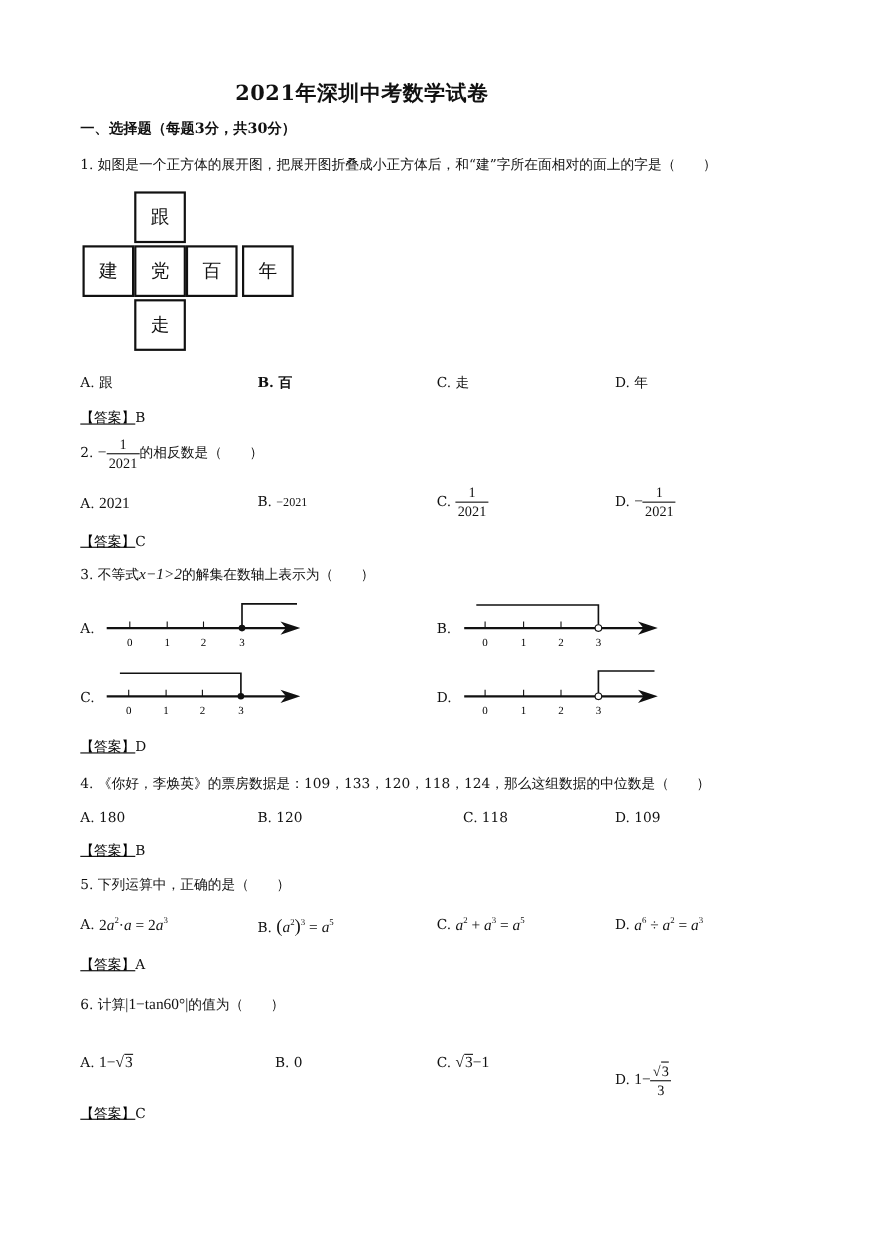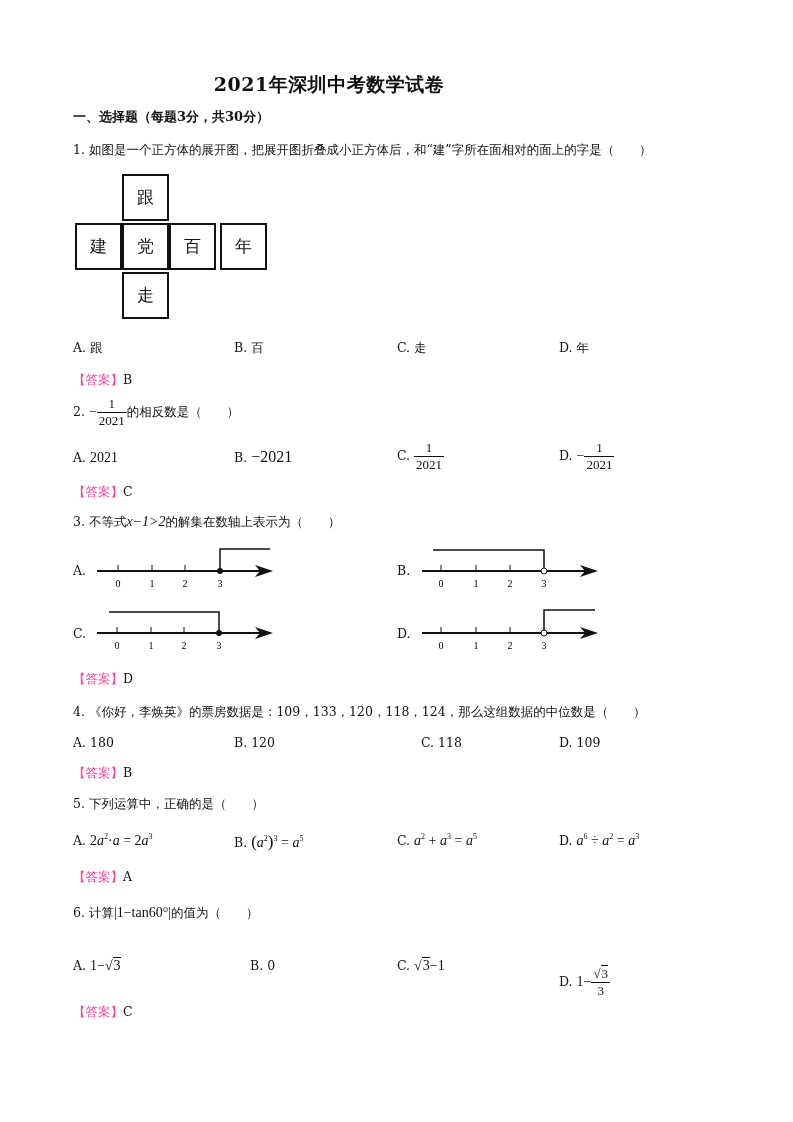--- a/index.html
+++ b/index.html
@@ -3,21 +3,21 @@
 <meta charset="utf-8">
 <style>
   html,body{margin:0;padding:0;background:#fff;}
   body{width:793px;height:1122px;position:relative;overflow:hidden;font-family:"DejaVu Serif","Liberation Serif",serif;color:#111;}
   .abs{position:absolute;}
   .title{left:0;width:658px;top:72px;text-align:center;font-size:19px;font-weight:bold;letter-spacing:0.5px;}
   .section{left:73px;top:108px;font-size:13px;font-weight:bold;}
   .q{font-size:12.5px;left:73px;white-space:nowrap;}
   .opt{font-size:12.5px;white-space:nowrap;}
   .ans{font-size:12.5px;left:73px;}
-  .ans .lbl{color:#ec4899;}
+  .ans .lbl{color:#000000;text-decoration:underline;}
   .frac{display:inline-block;vertical-align:middle;text-align:center;font-family:"Liberation Serif",serif;font-size:13px;line-height:16px;}
   .frac .num{display:block;padding:0 2px;}
   .frac .den{display:block;border-top:1px solid #111;padding:0 2px;}
   .math{font-family:"Liberation Serif",serif;font-size:14px;}
   .math i{font-style:italic;}
   sup{font-size:8px;}
   .net{left:75px;top:174px;width:195px;height:148px;}
   .cell{position:absolute;width:47px;height:47px;border:2px solid #111;box-sizing:border-box;display:flex;align-items:center;justify-content:center;font-size:17px;}
   .sqrt{border-top:1px solid #111;padding-left:1px;}
 </style>
@@ -30,31 +30,31 @@
 <div class="abs q" style="top:142px;">1. 如图是一个正方体的展开图，把展开图折叠成小正方体后，和“建”字所在面相对的面上的字是（　　）</div>
 <div class="abs net">
   <div class="cell" style="left:47px;top:0;">跟</div>
   <div class="cell" style="left:0;top:49px;">建</div>
   <div class="cell" style="left:47px;top:49px;">党</div>
   <div class="cell" style="left:94px;top:49px;">百</div>
   <div class="cell" style="left:145px;top:49px;">年</div>
   <div class="cell" style="left:47px;top:98px;">走</div>
 </div>
 <div class="abs opt" style="left:73px;top:340px;">A. 跟</div>
-<div class="abs opt" style="left:234px;top:340px;">B. 百</div>
+<div class="abs opt" style="left:234px;top:340px;font-weight:bold;">B. 百</div>
 <div class="abs opt" style="left:397px;top:340px;">C. 走</div>
 <div class="abs opt" style="left:559px;top:340px;">D. 年</div>
 <div class="abs ans" style="top:372px;"><span class="lbl">【答案】</span><span>B</span></div>
 
 <div class="abs q" style="top:396px;">
   <span>2.</span>
   <span class="math">−</span><span class="frac"><span class="num">1</span><span class="den">2021</span></span><span>的相反数是（　　）</span>
 </div>
 <div class="abs opt" style="left:73px;top:450px;"><span>A.</span> <span class="math">2021</span></div>
-<div class="abs opt" style="left:234px;top:448px;"><span>B.</span> <span class="math" style="font-size:16px">−2021</span></div>
+<div class="abs opt" style="left:234px;top:448px;"><span>B.</span> <span class="math" style="font-size:11px">−2021</span></div>
 <div class="abs opt" style="left:397px;top:440px;"><span>C.</span> <span class="frac"><span class="num">1</span><span class="den">2021</span></span></div>
 <div class="abs opt" style="left:559px;top:440px;"><span>D.</span> <span class="math">−</span><span class="frac"><span class="num">1</span><span class="den">2021</span></span></div>
 <div class="abs ans" style="top:484px;"><span class="lbl">【答案】</span><span>C</span></div>
 
 <div class="abs q" style="top:514px;"><span>3. 不等式</span><span class="math"><i>x−1&gt;2</i></span><span>的解集在数轴上表示为（　　）</span></div>
 
 <div class="abs opt" style="left:73px;top:563px;">A.</div>
 <svg class="abs" style="left:95px;top:545px;" width="185" height="48">
   <line x1="2" y1="26" x2="170" y2="26" stroke="#111" stroke-width="2"></line>
   <polygon points="160,20 178,26 160,32 165,26" fill="#111"></polygon>

